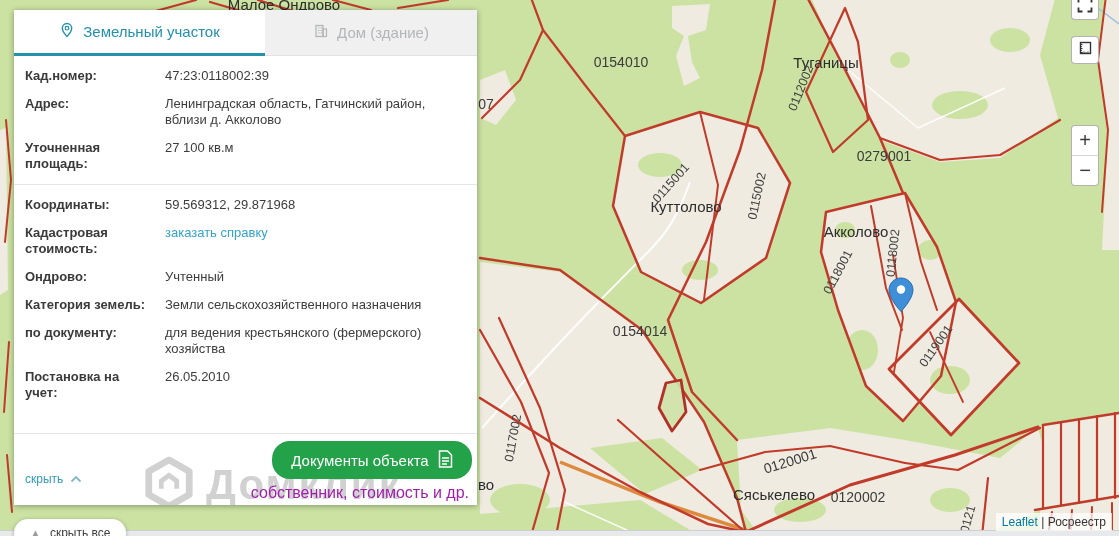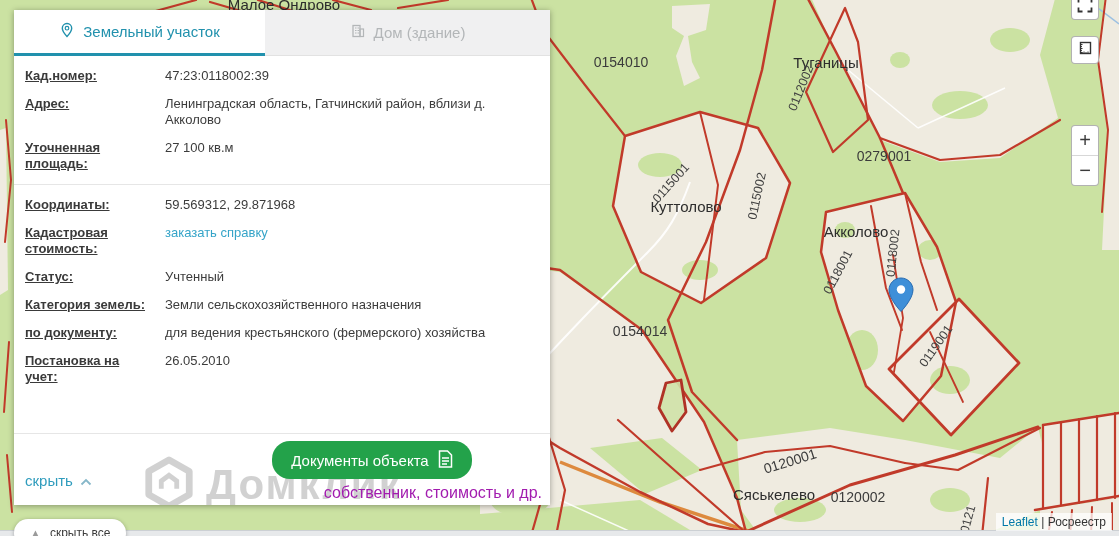--- a/index.html
+++ b/index.html
@@ -32,37 +32,37 @@
 
   .bottom-strip{position:absolute;left:0;bottom:0;width:100%;height:6px;background:#e7e9eb;
                 border-top:1px solid #ccd0d4;box-sizing:border-box;z-index:2;}
 
   .pill{position:absolute;left:14px;top:519px;height:28px;padding:0 16px;border-radius:15px;
         background:#fff;box-shadow:0 1px 4px rgba(0,0,0,.3);display:flex;align-items:center;
         gap:9px;font-size:12px;color:#3c3c3c;z-index:12;cursor:pointer;}
   .pill .chev{color:#9a9a9a;font-size:11px;line-height:1;}
 
   
-  .panel{position:absolute;left:14px;top:10px;width:536px;height:495px;background:#fff;
+  .panel{position:absolute;left:14px;top:10px;width:463px;height:495px;background:#fff;
          box-shadow:0 1px 6px rgba(0,0,0,.35);z-index:10;overflow:hidden;}
   .tabs{display:flex;height:46px;}
   .tab{display:flex;align-items:center;justify-content:center;gap:8px;font-size:15px;
        cursor:pointer;box-sizing:border-box;}
   .tab.active{width:251px;background:#fff;color:#2191ad;border-bottom:3px solid #2191ad;}
   .tab.inactive{flex:1;background:#f0f0f1;color:#b3b6b8;border-bottom:1px solid #e2e2e2;}
 
   .rows{position:absolute;left:0;right:0;top:58px;}
   .row{display:flex;padding:0 10px 0 11px;margin-bottom:12px;font-size:13px;line-height:16px;}
-  .row .lbl{width:130px;margin-right:10px;flex:none;font-weight:bold;color:#3a3a3a;text-decoration:underline;}
+  .row .lbl{width:130px;margin-right:10px;flex:none;font-weight:bold;color:#3a3a3a;}
   .row .val{flex:1;color:#3c3c3c;}
   .row .val.link{color:#35a4c8;cursor:pointer;}
   .hr{border-top:1px solid #e6e6e6;margin:4px 0 12px 0;}
   .divider2{position:absolute;left:0;right:0;top:423px;border-top:1px solid #e6e6e6;}
 
-  .hide-link{position:absolute;left:11px;top:462px;font-size:15px;color:#2f9cbd;cursor:pointer;
+  .hide-link{position:absolute;left:11px;top:462px;font-size:12px;color:#2f9cbd;cursor:pointer;
              display:flex;align-items:center;gap:7px;z-index:4;}
   .doc-btn{position:absolute;left:258px;top:431px;width:200px;height:38px;background:#23a24a;
            border:none;border-radius:18px;color:#fff;font-size:15px;font-family:inherit;
            display:flex;align-items:center;justify-content:center;gap:9px;cursor:pointer;z-index:4;}
   .btn-note{position:absolute;right:8px;top:474px;font-size:16px;color:#a21caf;z-index:4;}
 
   .watermark{position:absolute;left:128px;top:446px;display:flex;align-items:center;gap:10px;
              color:rgba(172,172,172,.55);z-index:3;pointer-events:none;}
   .watermark .wm-text{font-size:42px;font-weight:bold;letter-spacing:2px;}
 </style>
@@ -254,21 +254,21 @@
         <div class="hr"></div>
         <div class="row">
           <div class="lbl">Координаты:</div>
           <div class="val">59.569312, 29.871968</div>
         </div>
         <div class="row">
           <div class="lbl">Кадастровая стоимость:</div>
           <div class="val link">заказать справку</div>
         </div>
         <div class="row">
-          <div class="lbl">Статус:</div>
+          <div class="lbl">Ондрово:</div>
           <div class="val">Учтенный</div>
         </div>
         <div class="row">
           <div class="lbl">Категория земель:</div>
           <div class="val">Земли сельскохозяйственного назначения</div>
         </div>
         <div class="row">
           <div class="lbl">по документу:</div>
           <div class="val">для ведения крестьянского (фермерского) хозяйства</div>
         </div>

